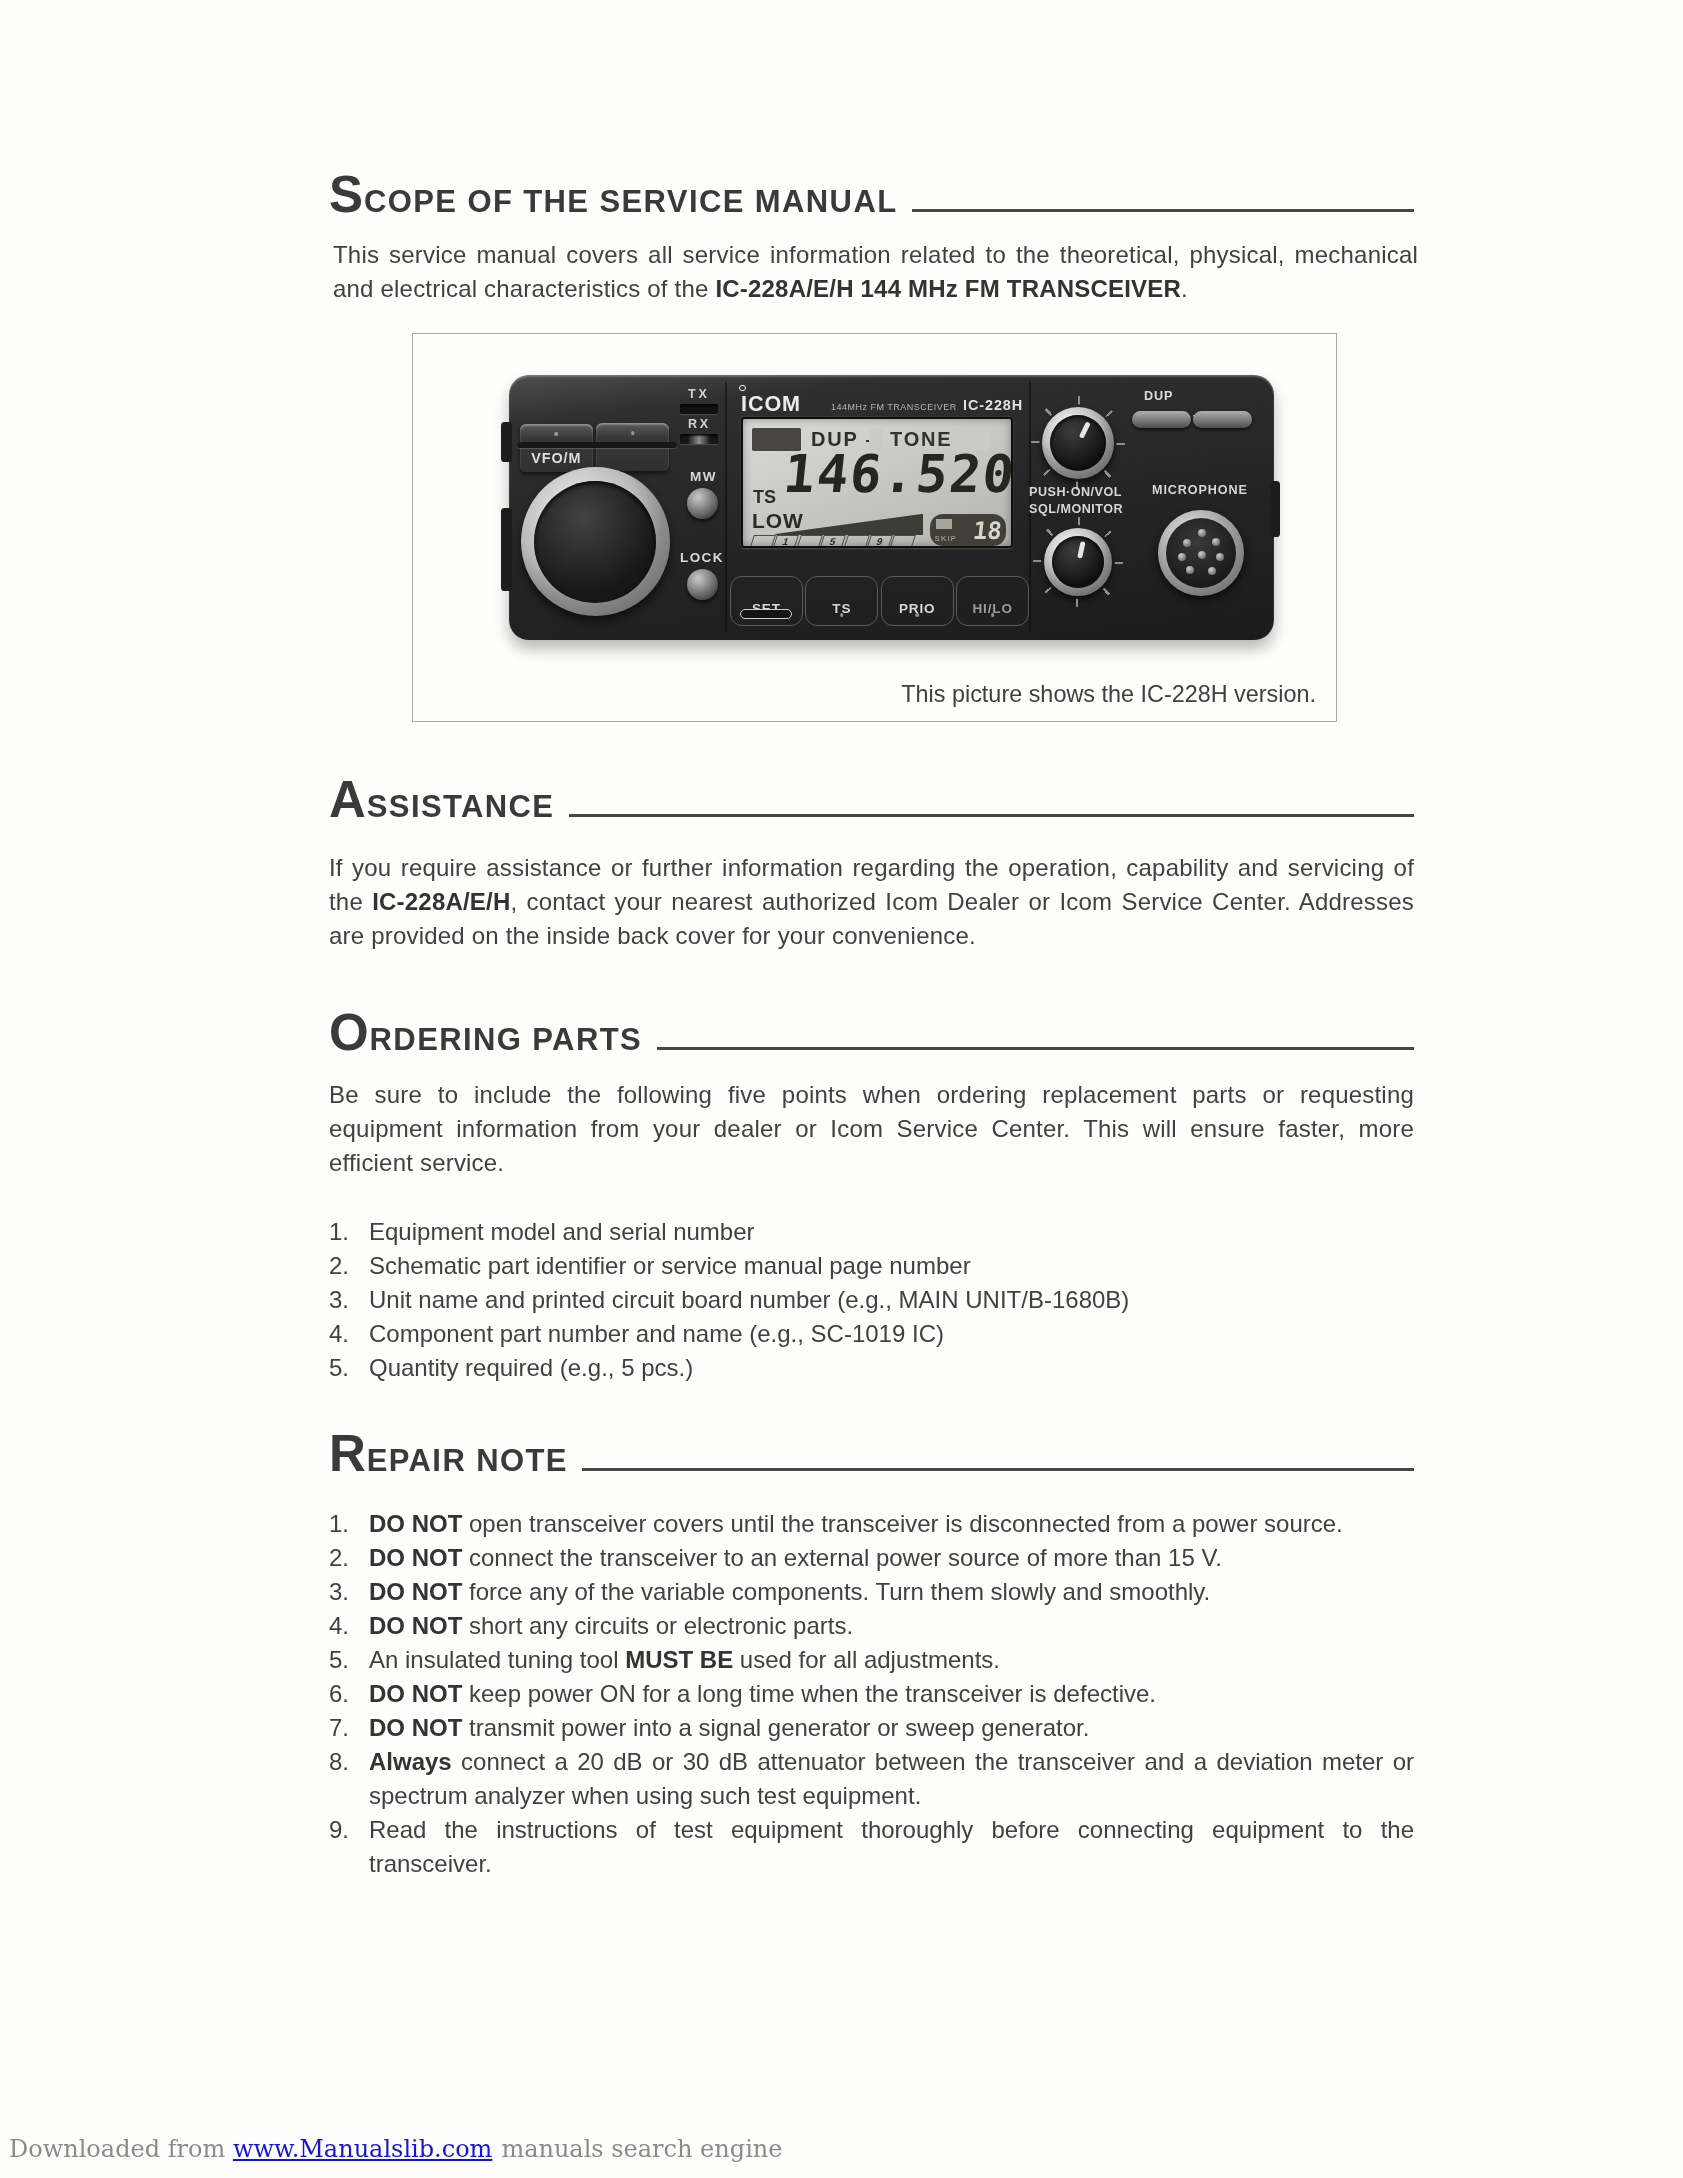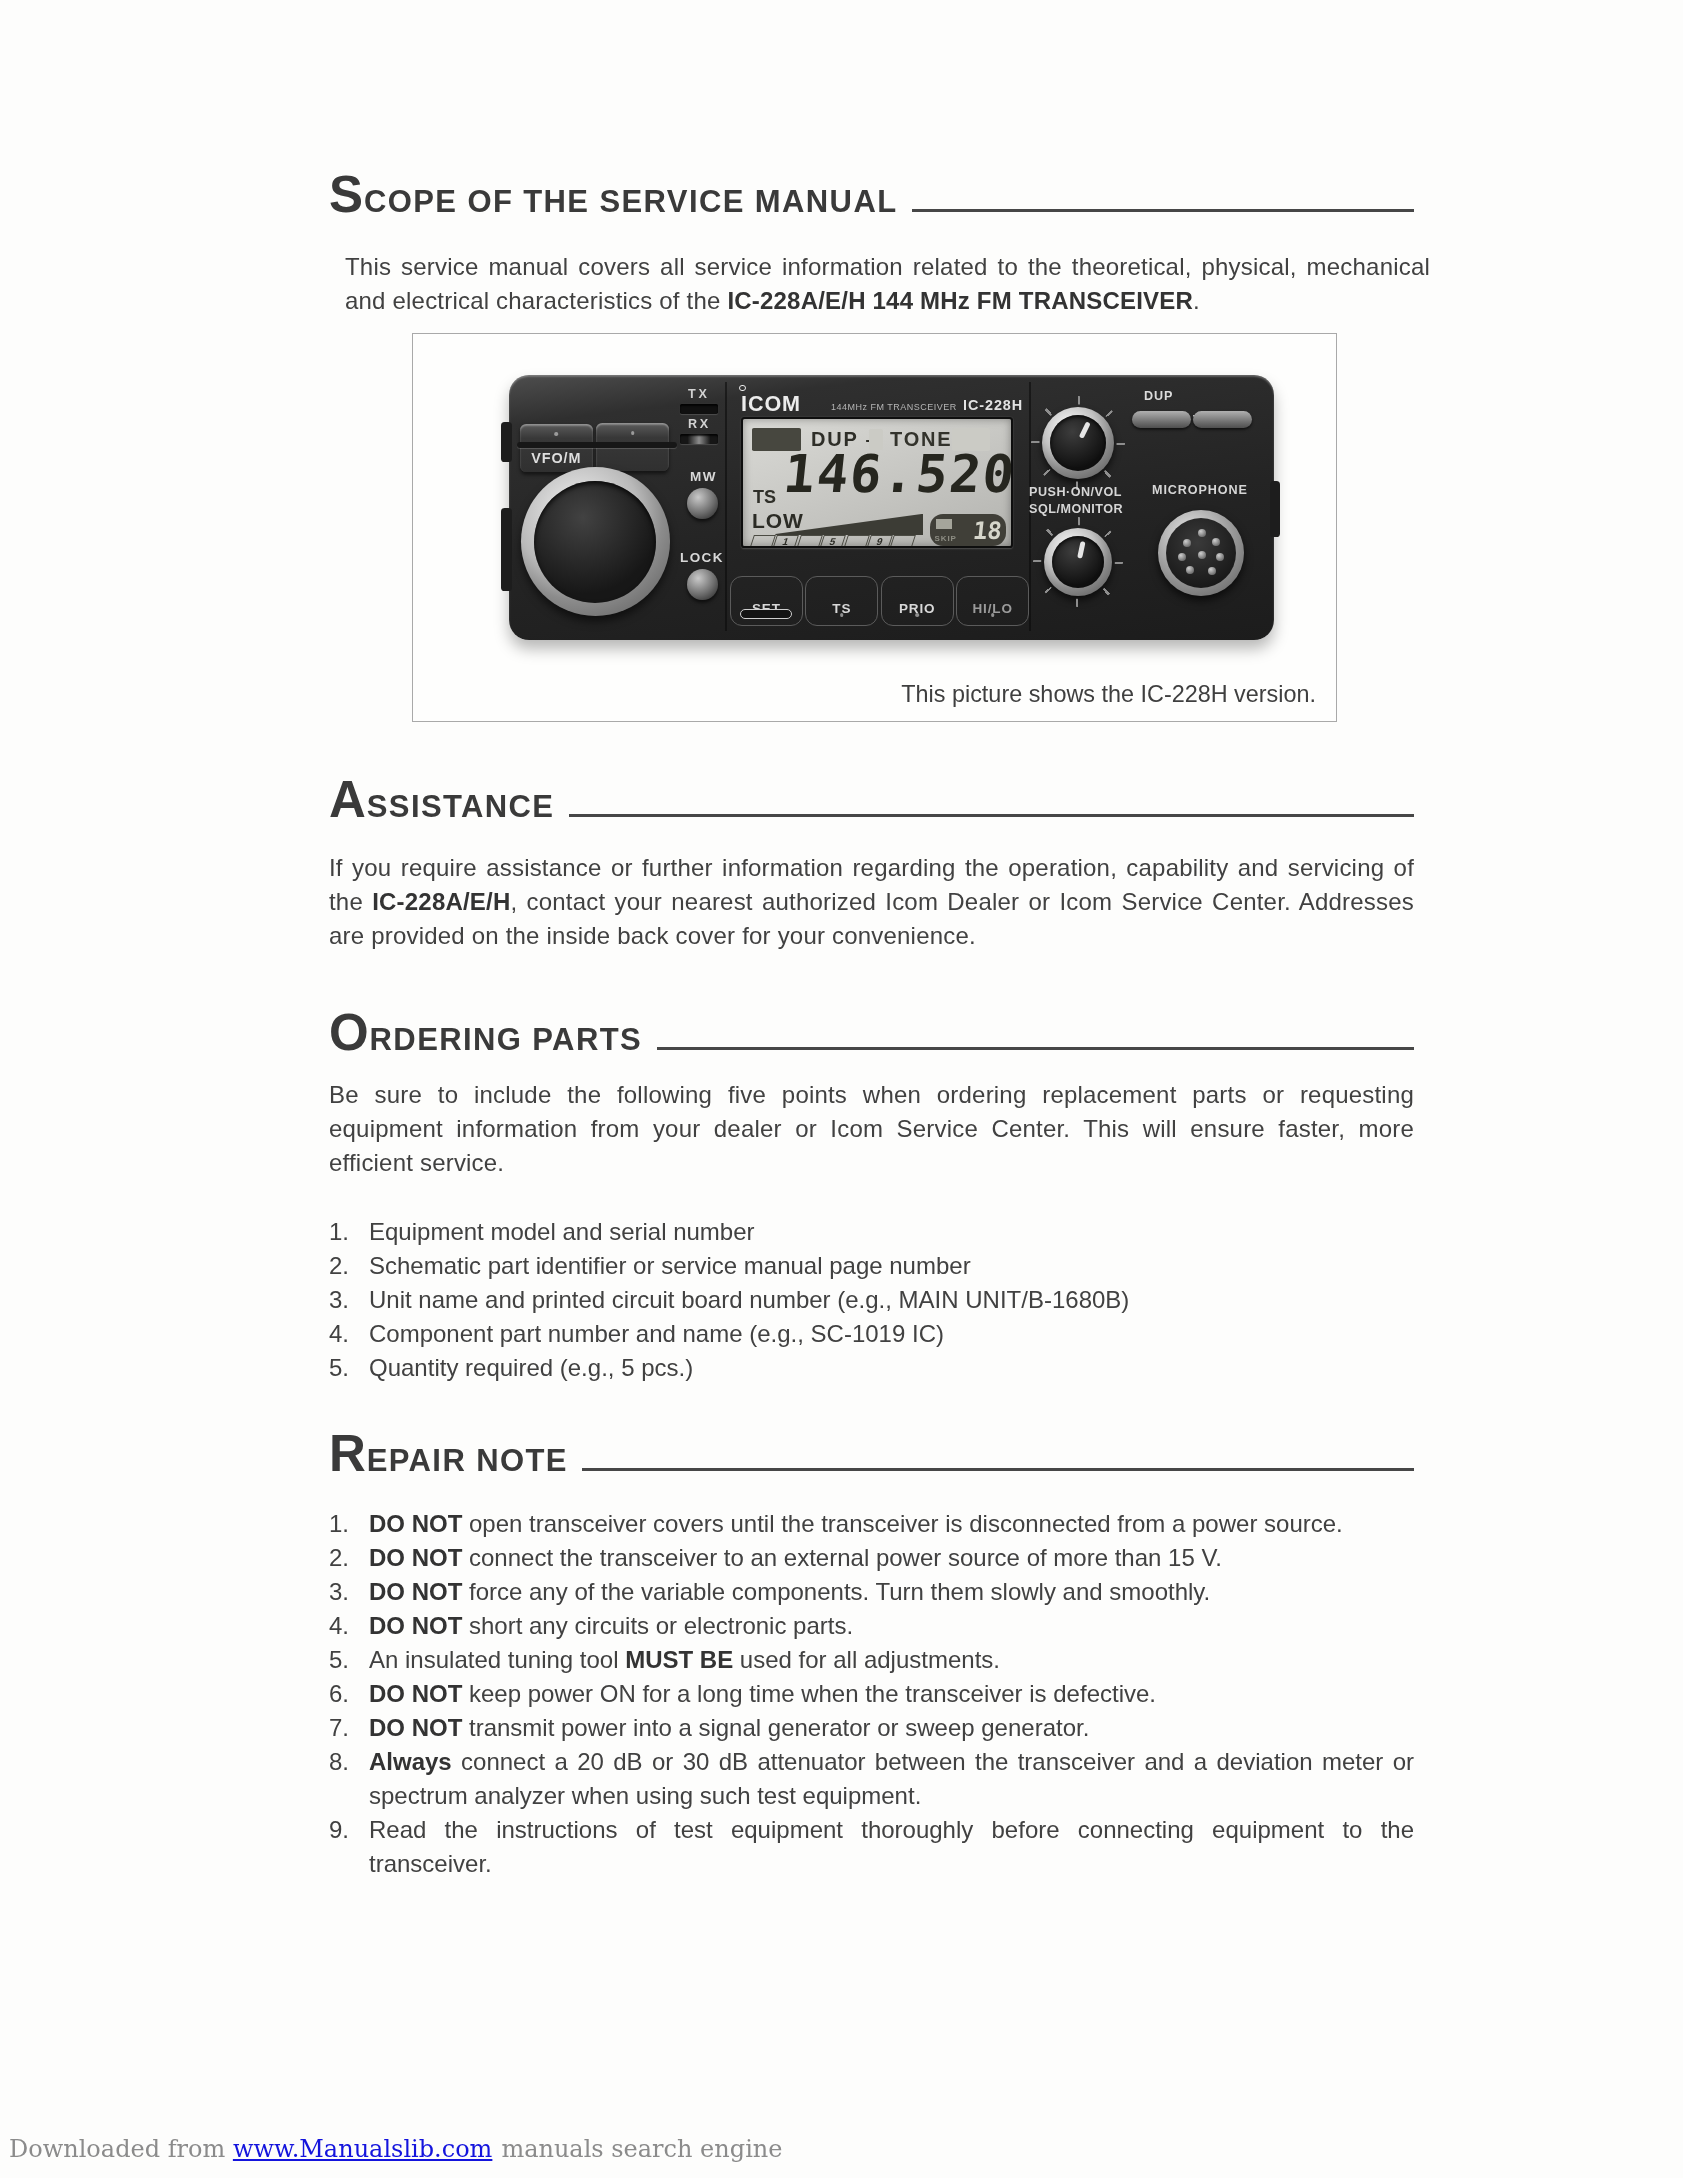--- a/index.html
+++ b/index.html
@@ -350,21 +350,21 @@
 <body>
 
 <div class="page">
 
   <div class="heading" style="top:165px;">
     <span class="initial">S</span>
       <span class="hrest">COPE OF THE SERVICE MANUAL</span>
     <span class="rule"></span>
   </div>
 
-  <p class="para" style="top:234px; margin:16px;"><span>This service manual covers all service information related to the theoretical, physical, mechanical and electrical characteristics of the </span><b>IC-228A/E/H 144 MHz FM TRANSCEIVER</b><span>.</span></p>
+  <p class="para" style="top:234px; margin:4px;"><span>This service manual covers all service information related to the theoretical, physical, mechanical and electrical characteristics of the </span><b>IC-228A/E/H 144 MHz FM TRANSCEIVER</b><span>.</span></p>
 
   <div class="figure">
     <div class="radio">
       <div class="side-tab tab-l1"></div>
       <div class="side-tab tab-l2"></div>
       <div class="side-tab tab-r1"></div>
       <div class="seam seam-1"></div>
       <div class="seam seam-2"></div>
 
       <div class="panel-btn btn-vfom">

